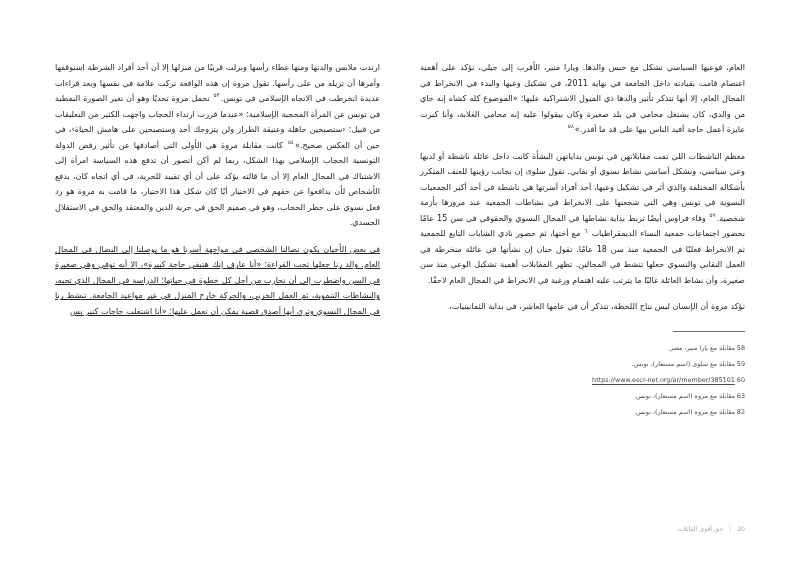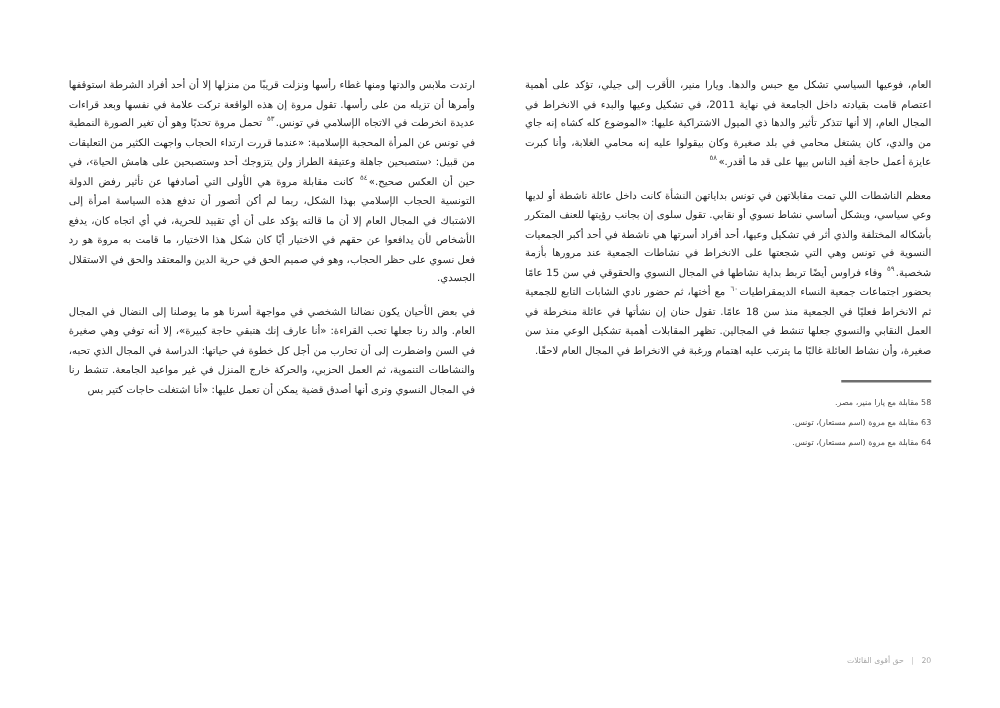--- a/index.html
+++ b/index.html
@@ -30,21 +30,21 @@
   p.body{
     margin:0 0 11px 0;
     font-size:8.1px;
     line-height:1.92;
     text-align:justify;
     text-align-last:right;
     direction:rtl;
     color:#262626;
     letter-spacing:0.01em;
   }
-  p.body:last-child{margin-bottom:16px;}
+  p.body:last-child{margin-bottom:16px;text-decoration:underline;}
   sup.fn{
     font-size:5.6px;
     vertical-align:super;
     line-height:0;
     color:#3a3a3a;
     padding:0 1px;
   }
   .fn-rule{
     width:72px;
     height:1.4px;
@@ -97,27 +97,30 @@
 <div class="page">
 
   <div class="content">
 
     <div class="column">
 
       <p class="body"><span>العام، فوعيها السياسي تشكل مع حبس والدها. ويارا منير، الأقرب إلى جيلي، تؤكد على أهمية اعتصام قامت بقيادته داخل الجامعة في نهاية 2011، في تشكيل وعيها والبدء في الانخراط في المجال العام، إلا أنها تتذكر تأثير والدها ذي الميول الاشتراكية عليها: «الموضوع كله كشاه إنه جاي من والدي، كان يشتغل محامي في بلد صغيرة وكان بيقولوا عليه إنه محامي الغلابة، وأنا كبرت عايزة أعمل حاجة أفيد الناس بيها على قد ما أقدر.»</span><sup class="fn">٥٨</sup><span></span></p>
 
       <p class="body"><span>معظم الناشطات اللي تمت مقابلاتهن في تونس بداياتهن النشأة كانت داخل عائلة ناشطة أو لديها وعي سياسي، وبشكل أساسي نشاط نسوي أو نقابي. تقول سلوى إن بجانب رؤيتها للعنف المتكرر بأشكاله المختلفة والذي أثر في تشكيل وعيها، أحد أفراد أسرتها هي ناشطة في أحد أكبر الجمعيات النسوية في تونس وهي التي شجعتها على الانخراط في نشاطات الجمعية عند مرورها بأزمة شخصية.</span><sup class="fn">٥٩</sup><span>  وفاء فراوس أيضًا تربط بداية نشاطها في المجال النسوي والحقوقي في سن 15 عامًا بحضور اجتماعات جمعية النساء الديمقراطيات</span><sup class="fn">٦٠</sup><span> مع أختها، ثم حضور نادي الشابات التابع للجمعية ثم الانخراط فعليًا في الجمعية منذ سن 18 عامًا.  تقول حنان إن نشأتها في عائلة منخرطة في العمل النقابي والنسوي جعلها تنشط في المجالين.  تظهر المقابلات أهمية تشكيل الوعي منذ سن صغيرة، وأن نشاط العائلة غالبًا ما يترتب عليه اهتمام ورغبة في الانخراط في المجال العام لاحقًا.</span></p>
 
+      <p class="body"><span>تؤكد مروة أن الإنسان ليس نتاج اللحظة، تتذكر أن في عامها العاشر، في بداية الثمانينيات،</span></p>
 
       <div class="fn-rule"></div>
 
       <ul class="footnotes">
         <li><span class="num">58</span> <span>مقابلة مع يارا منير، مصر.</span></li>
+        <li><span class="num">59</span> <span>مقابلة مع سلوى (اسم مستعار)، تونس.</span></li>
+        <li><span class="num">60</span> <span class="url">https://www.escr-net.org/ar/member/385101</span></li>
         <li><span class="num">63</span> <span>مقابلة مع مروة (اسم مستعار)، تونس.</span></li>
-        <li><span class="num">64</span> <span>مقابلة مع مروة (اسم مستعار)، تونس.</span></li>
+        <li><span class="num">82</span> <span>مقابلة مع مروة (اسم مستعار)، تونس.</span></li>
       </ul>
 
     </div>
 
     <div class="column">
 
       <p class="body"><span>ارتدت ملابس والدتها ومنها غطاء رأسها ونزلت قريبًا من منزلها إلا أن أحد أفراد الشرطة استوقفها وأمرها أن تزيله من على رأسها.  تقول مروة إن هذه الواقعة تركت علامة في نفسها وبعد قراءات عديدة انخرطت في الاتجاه الإسلامي في تونس.</span><sup class="fn">٥٣</sup><span> تحمل مروة تحديًا وهو أن تغير الصورة النمطية في تونس عن المرأة المحجبة الإسلامية: «عندما قررت ارتداء الحجاب واجهت الكثير من التعليقات من قبيل: ‹ستصبحين جاهلة وعتيقة الطراز ولن يتزوجك أحد وستصبحين على هامش الحياة›، في حين أن العكس صحيح.»</span><sup class="fn">٥٤</sup><span> كانت مقابلة مروة هي الأولى التي أصادفها عن تأثير رفض الدولة التونسية الحجاب الإسلامي بهذا الشكل، ربما لم أكن أتصور أن تدفع هذه السياسة امرأة إلى الاشتباك في المجال العام إلا أن ما قالته يؤكد على أن أي تقييد للحرية، في أي اتجاه كان، يدفع الأشخاص لأن يدافعوا عن حقهم في الاختيار أيًا كان شكل هذا الاختيار، ما قامت به مروة هو رد فعل نسوي على حظر الحجاب، وهو في صميم الحق في حرية الدين والمعتقد والحق في الاستقلال الجسدي.</span></p>
 
       <p class="body"><span>في بعض الأحيان يكون نضالنا الشخصي في مواجهة أسرنا هو ما يوصلنا إلى النضال في المجال العام. والد رنا جعلها تحب القراءة: «أنا عارف إنك هتبقي حاجة كبيرة»، إلا أنه توفي وهي صغيرة في السن واضطرت إلى أن تحارب من أجل كل خطوة في حياتها: الدراسة في المجال الذي تحبه، والنشاطات التنموية، ثم العمل الحزبي، والحركة خارج المنزل في غير مواعيد الجامعة.  تنشط رنا في المجال النسوي وترى أنها أصدق قضية يمكن أن تعمل عليها: «أنا اشتغلت حاجات كتير بس</span></p>
 

